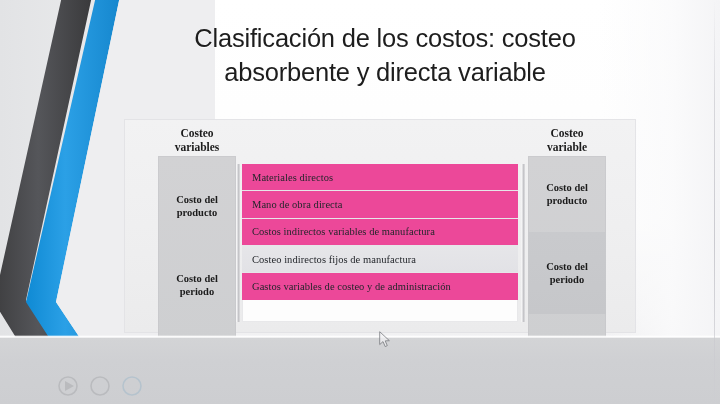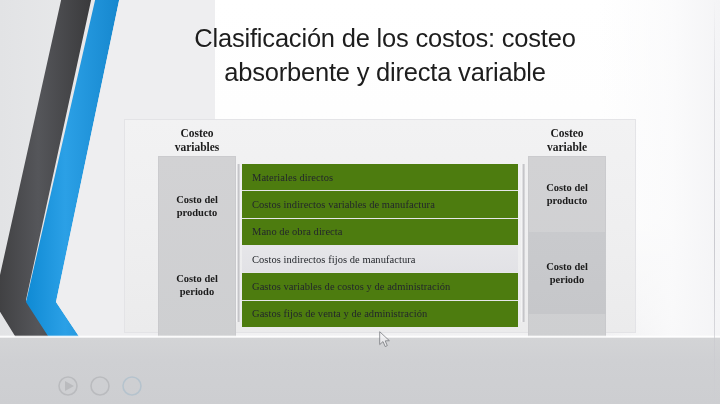--- a/index.html
+++ b/index.html
@@ -172,21 +172,21 @@
   .row {
     position: relative;
     height: 26.33px;
     display: flex;
     align-items: center;
     padding-left: 10px;
     font-size: 10.5px;
     color: #23262b;
     letter-spacing: .05px;
     white-space: nowrap;
-    background: #4d7c0f;
+    background: #ec4899;
     border-bottom: 1px solid #e6e6e9;
   }
   .row:last-child { border-bottom: none; }
   .row.shaded {
     background: linear-gradient(180deg, #e6e6e9 0%, #e2e2e6 100%);
   }
 
   
   .cursor {
     position: absolute;
@@ -275,33 +275,30 @@
       </div>
     </div>
 
     <div class="rail left"></div>
 
     <div class="row-list">
       <div class="row">
           <span>Materiales directos</span>
         </div>
       <div class="row">
+          <span>Mano de obra directa</span>
+        </div>
+      <div class="row">
           <span>Costos indirectos variables de manufactura</span>
         </div>
+      <div class="row shaded">
+          <span>Costeo indirectos fijos de manufactura</span>
+        </div>
       <div class="row">
-          <span>Mano de obra directa</span>
-        </div>
-      <div class="row shaded">
-          <span>Costos indirectos fijos de manufactura</span>
-        </div>
-      <div class="row">
-          <span>Gastos variables de costos y de administración</span>
-        </div>
-      <div class="row">
-          <span>Gastos fijos de venta y de administración</span>
+          <span>Gastos variables de costeo y de administración</span>
         </div>
     </div>
 
     <div class="rail right"></div>
 
     <div class="cat-col right">
       <div class="cat-cell c-prod">
         <div>
           <span>Costo del</span>
           <span>producto</span>

